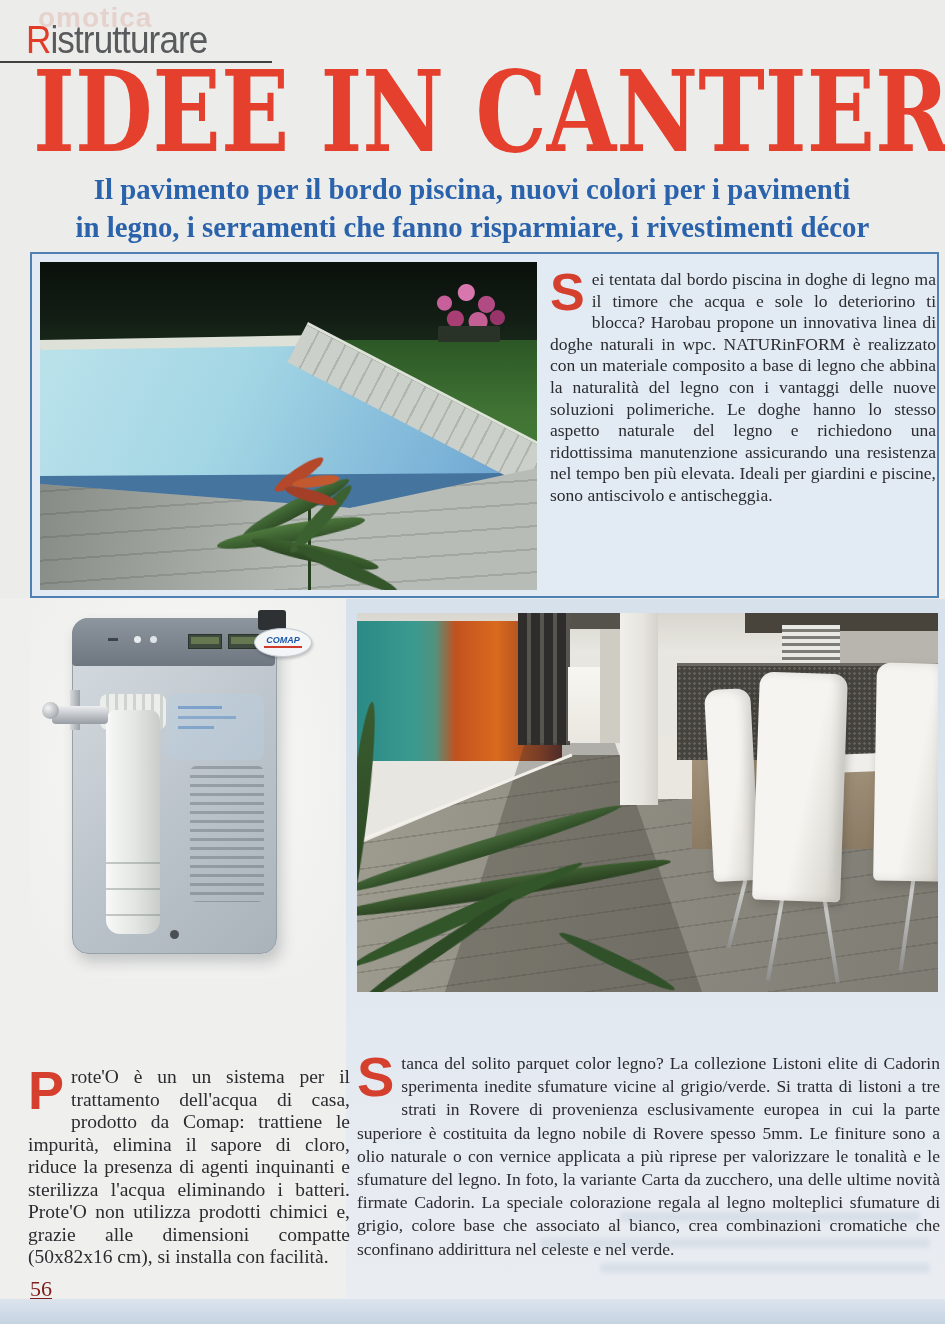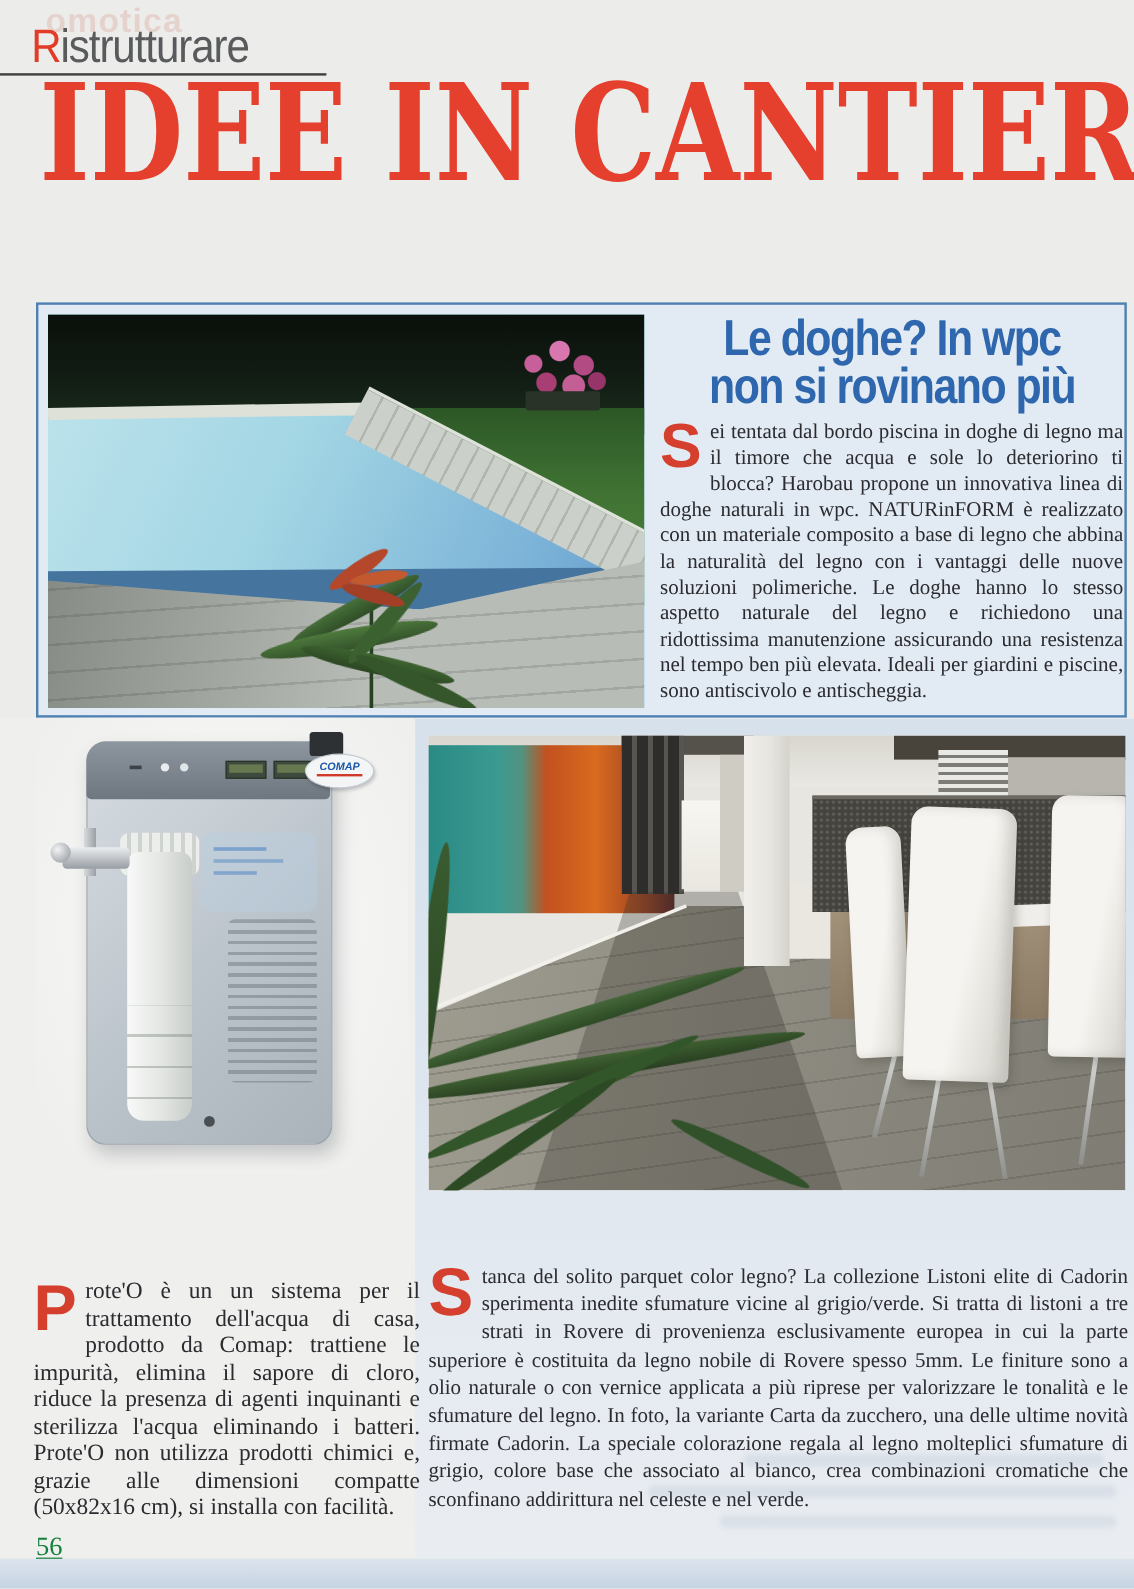--- a/index.html
+++ b/index.html
@@ -187,37 +187,41 @@
   .ileaf3{left:-24px;top:266px;width:340px;height:18px;background:linear-gradient(#3f6132,#283f20);transform:rotate(-9deg);}
   .ileaf4{left:-16px;top:294px;width:252px;height:15px;background:#33552a;transform:rotate(-24deg);}
   .ileaf5{left:-10px;top:330px;width:182px;height:13px;background:#2c4a24;transform:rotate(-34deg);}
   .ileaf6{left:196px;top:342px;width:128px;height:13px;background:#31512a;transform:rotate(26deg);}
 
   .parquet-h{left:357px;top:1000px;width:583px;font-size:42px;line-height:42px;}
   .parquet-h .cond{transform:scaleX(0.76);}
   .parquet-body{left:357px;top:1052px;width:583px;font-size:17.5px;line-height:23.2px;}
   .parquet-body .dropcap{font-size:56px;line-height:46px;}
 
-  .page-number{left:30px;top:1276px;font-size:22px;color:#15803d;text-decoration:underline;}
+  .page-number{left:30px;top:1276px;font-size:22px;color:#7f1d1d;text-decoration:underline;}
 </style>
 </head>
 <body>
 
 <div class="page">
 
   <div class="abs zone-right"></div>
   <div class="abs zone-left"></div>
 
   <div class="abs ghost-domotica">omotica</div>
 
   <div class="abs kicker"><span class="kicker-inner"><span class="ini">R</span><span class="rest">istrutturare</span></span></div>
   <div class="abs kicker-rule"></div>
 
   <div class="abs main-title"><span>IDEE IN CANTIERE</span></div>
 
+  <div class="abs subtitle">
+    <div><span>Il pavimento per il bordo piscina, nuovi colori per i pavimenti</span></div>
+    <div><span>in legno, i serramenti che fanno risparmiare, i rivestimenti décor</span></div>
+  </div>
 
   <div class="abs top-box">
     <div class="abs pool">
       <div class="abs hedge"></div>
       <div class="abs lawn"></div>
       <div class="abs pool-coping"></div>
       <div class="abs pool-water"></div>
       <div class="abs pool-deep"></div>
       <div class="abs deck-strip"></div>
       <div class="abs deck-front"></div>
@@ -229,24 +233,20 @@
       <div class="abs leaf pleaf2"></div>
       <div class="abs leaf pleaf3"></div>
       <div class="abs leaf pleaf4"></div>
       <div class="abs leaf pleaf5"></div>
       <div class="abs leaf pleaf-r1"></div>
       <div class="abs leaf pleaf-r2"></div>
       <div class="abs leaf pleaf-r3"></div>
     </div>
 
     <div class="abs doghe">
-      <div class="hblue doghe-h">
-        <div><span class="cond">Le doghe? In wpc</span></div>
-        <div><span class="cond">non si rovinano più</span></div>
-      </div>
       <p class="body-txt doghe-body" style="margin:7px 0 0;"><span class="dropcap">S</span><span>ei tentata dal bordo piscina in doghe di legno ma il timore che acqua e sole lo deteriorino ti blocca? Harobau propone un innovativa linea di doghe naturali in wpc. NATURinFORM è realizzato con un materiale composito a base di legno che abbina la naturalità del legno con i vantaggi delle nuove soluzioni polimeriche. Le doghe hanno lo stesso aspetto naturale del legno e richiedono una ridottissima manutenzione assicurando una resistenza nel tempo ben più elevata. Ideali per giardini e piscine, sono antiscivolo e antischeggia.</span></p>
     </div>
   </div>
 
   <div class="abs filter-wrap">
     <div class="abs f-body"></div>
     <div class="abs f-top"></div>
     <div class="abs f-dash"></div>
     <div class="abs f-led1"></div>
     <div class="abs f-led2"></div>

